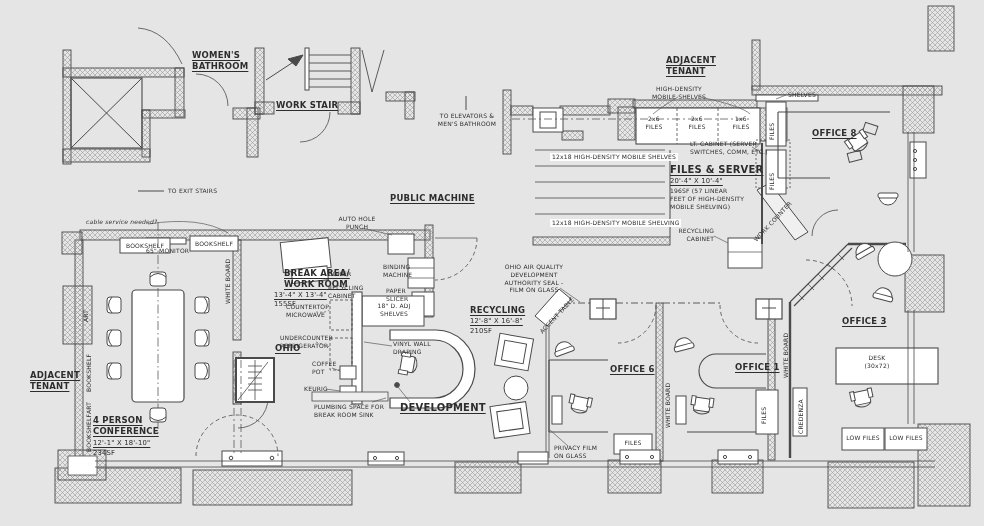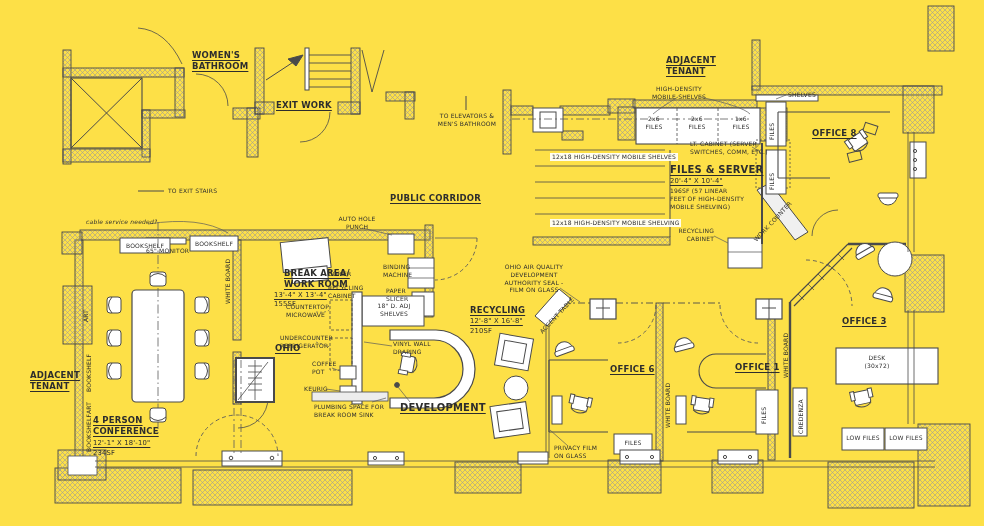--- a/index.html
+++ b/index.html
@@ -1,18 +1,18 @@
 <!DOCTYPE html>
 <html><head>
 <meta charset="utf-8">
 <style>
   *{margin:0;padding:0;box-sizing:border-box}
   html,body{background:#fff}
   body{font-family:"DejaVu Sans",sans-serif}
-  #plan{position:relative;width:984px;height:526px;background:#fde047;overflow:hidden}
+  #plan{position:relative;width:984px;height:526px;background:#e5e5e5;overflow:hidden}
   #plan > svg{position:absolute;left:0;top:0;z-index:1}
   .lbl{position:absolute;color:#2d2d2d;white-space:pre-line;line-height:1.3;letter-spacing:.2px;z-index:2}
   .xs{font-size:6px}
   .sm{font-size:6.8px}
   .md{font-size:8.5px;font-weight:bold}
   .lg{font-size:10px;font-weight:bold}
   .u{text-decoration:underline;text-underline-offset:2px}
   .c{text-align:center}
   .r{text-align:right}
   .v{transform:rotate(-90deg);transform-origin:left top;white-space:nowrap}
@@ -279,25 +279,25 @@
     <use href="#gchair" transform="translate(563,347) rotate(-20)"></use>
     <use href="#gchair" transform="translate(683,343) rotate(-15)"></use>
     <use href="#gchair" transform="translate(863,249) rotate(-30)"></use>
     <use href="#gchair" transform="translate(884,293) rotate(15)"></use>
     <use href="#gchair" transform="translate(888,200) rotate(180)"></use>
   </g>
 </svg>
 
 <div class="lbl md u" style="left:192px;top:50px">WOMEN'S
 BATHROOM</div>
-<div class="lbl md u" style="left:276px;top:100px">EXIT WORK</div>
+<div class="lbl md u" style="left:276px;top:100px">WORK STAIR</div>
 <div class="lbl xs" style="left:168px;top:187px">TO EXIT STAIRS</div>
 <div class="lbl xs c" style="left:436px;top:112px;width:62px">TO ELEVATORS &amp;
 MEN'S BATHROOM</div>
-<div class="lbl md u" style="left:390px;top:193px">PUBLIC CORRIDOR</div>
+<div class="lbl md u" style="left:390px;top:193px">PUBLIC MACHINE</div>
 <div class="lbl md u" style="left:666px;top:55px">ADJACENT
 TENANT</div>
 <div class="lbl md u" style="left:30px;top:370px">ADJACENT
 TENANT</div>
 <div class="lbl xs c" style="left:650px;top:85px;width:58px">HIGH-DENSITY
 MOBILE SHELVES</div>
 <div class="lbl xs c" style="left:641px;top:115px;width:26px">2x6
 FILES</div>
 <div class="lbl xs c" style="left:684px;top:115px;width:26px">2x6
 FILES</div>

